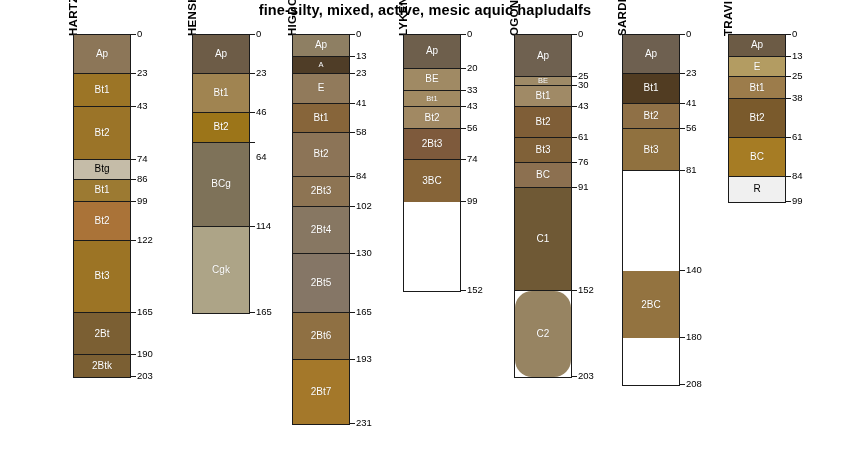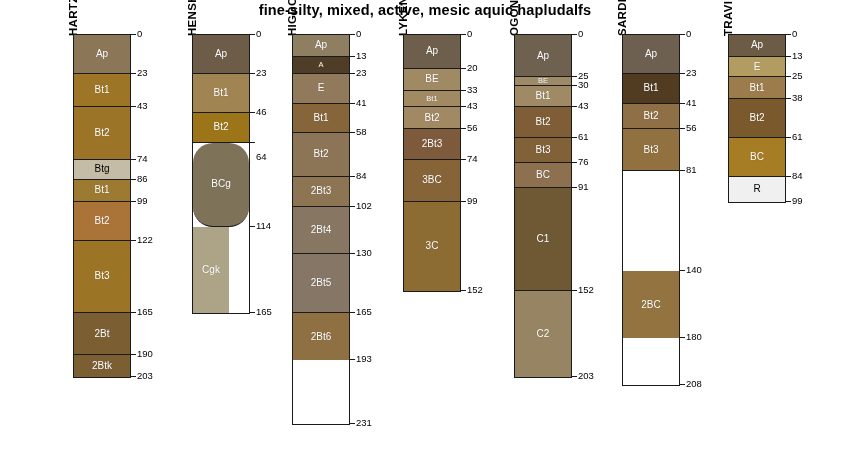--- a/index.html
+++ b/index.html
@@ -154,24 +154,24 @@
         <div class="horizons" style="left: 0px; top: 0px; width: 56px; height: 278.025px;">
           <div class="horizon" style="top: 0px; width: 56px; height: 38.755px; background: rgb(109, 92, 71);">
             <span class="horizon-label">Ap</span>
           </div>
           <div class="horizon" style="top: 38.755px; width: 56px; height: 38.755px; background: rgb(160, 132, 81);">
             <span class="horizon-label">Bt1</span>
           </div>
           <div class="horizon" style="top: 77.51px; width: 56px; height: 30.33px; background: rgb(156, 117, 25);">
             <span class="horizon-label">Bt2</span>
           </div>
-          <div class="horizon" style="top: 107.84px; width: 56px; height: 84.25px; background: rgb(126, 114, 89); border-radius: 20px;">
+          <div class="horizon" style="top: 107.84px; width: 56px; height: 84.25px; background: rgb(126, 114, 89);">
             <span class="horizon-label">BCg</span>
           </div>
-          <div class="horizon" style="top: 192.09px; width: 36px; height: 85.935px; background: rgb(173, 164, 135); border-bottom: none;">
+          <div class="horizon" style="top: 192.09px; width: 56px; height: 85.935px; background: rgb(173, 164, 135); border-bottom: none;">
             <span class="horizon-label">Cgk</span>
           </div>
         </div>
         <div class="depth-axis" style="left: 58px; top: 0px;">
           <div class="depth-tick" style="top: 0px;"></div>
           <div class="depth-text" style="top: 0px;">0</div>
           <div class="depth-tick" style="top: 38.755px;"></div>
           <div class="depth-text" style="top: 38.755px;">23</div>
           <div class="depth-tick" style="top: 77.51px;"></div>
           <div class="depth-text" style="top: 77.51px;">46</div>
@@ -205,20 +205,23 @@
             <span class="horizon-label">2Bt3</span>
           </div>
           <div class="horizon" style="top: 171.87px; width: 56px; height: 47.18px; background: rgb(135, 119, 98);">
             <span class="horizon-label">2Bt4</span>
           </div>
           <div class="horizon" style="top: 219.05px; width: 56px; height: 58.975px; background: rgb(133, 118, 102);">
             <span class="horizon-label">2Bt5</span>
           </div>
           <div class="horizon" style="top: 278.025px; width: 56px; height: 47.18px; background: rgb(143, 112, 67);">
             <span class="horizon-label">2Bt6</span>
+          </div>
+          <div class="horizon" style="top: 325.205px; width: 56px; height: 64.03px; background: rgb(164, 120, 42); border-bottom: none;">
+            <span class="horizon-label">2Bt7</span>
           </div>
         </div>
         <div class="depth-axis" style="left: 58px; top: 0px;">
           <div class="depth-tick" style="top: 0px;"></div>
           <div class="depth-text" style="top: 0px;">0</div>
           <div class="depth-tick" style="top: 21.905px;"></div>
           <div class="depth-text" style="top: 21.905px;">13</div>
           <div class="depth-tick" style="top: 38.755px;"></div>
           <div class="depth-text" style="top: 38.755px;">23</div>
           <div class="depth-tick" style="top: 69.085px;"></div>
@@ -253,23 +256,20 @@
           </div>
           <div class="horizon" style="top: 72.455px; width: 56px; height: 21.905px; background: rgb(161, 137, 99);">
             <span class="horizon-label">Bt2</span>
           </div>
           <div class="horizon" style="top: 94.36px; width: 56px; height: 30.33px; background: rgb(126, 90, 60);">
             <span class="horizon-label">2Bt3</span>
           </div>
           <div class="horizon" style="top: 124.69px; width: 56px; height: 42.125px; background: rgb(134, 100, 56);">
             <span class="horizon-label">3BC</span>
           </div>
-          <div class="horizon" style="top: 166.815px; width: 56px; height: 89.305px; background: rgb(141, 108, 52); border-bottom: none;">
-            <span class="horizon-label">3C</span>
-          </div>
         </div>
         <div class="depth-axis" style="left: 58px; top: 0px;">
           <div class="depth-tick" style="top: 0px;"></div>
           <div class="depth-text" style="top: 0px;">0</div>
           <div class="depth-tick" style="top: 33.7px;"></div>
           <div class="depth-text" style="top: 33.7px;">20</div>
           <div class="depth-tick" style="top: 55.605px;"></div>
           <div class="depth-text" style="top: 55.605px;">33</div>
           <div class="depth-tick" style="top: 72.455px;"></div>
           <div class="depth-text" style="top: 72.455px;">43</div>
@@ -300,21 +300,21 @@
           </div>
           <div class="horizon" style="top: 102.785px; width: 56px; height: 25.275px; background: rgb(128, 97, 56);">
             <span class="horizon-label">Bt3</span>
           </div>
           <div class="horizon" style="top: 128.06px; width: 56px; height: 25.275px; background: rgb(140, 112, 80);">
             <span class="horizon-label">BC</span>
           </div>
           <div class="horizon" style="top: 153.335px; width: 56px; height: 102.785px; background: rgb(111, 89, 53);">
             <span class="horizon-label">C1</span>
           </div>
-          <div class="horizon" style="top: 256.12px; width: 56px; height: 85.935px; background: rgb(151, 132, 98); border-bottom: none;">
+          <div class="horizon" style="top: 256.12px; width: 56px; height: 85.935px; background: rgb(151, 132, 98); border-bottom: none; border-radius: 17px;">
             <span class="horizon-label">C2</span>
           </div>
         </div>
         <div class="depth-axis" style="left: 58px; top: 0px;">
           <div class="depth-tick" style="top: 0px;"></div>
           <div class="depth-text" style="top: 0px;">0</div>
           <div class="depth-tick" style="top: 42.125px;"></div>
           <div class="depth-text" style="top: 42.125px;">25</div>
           <div class="depth-tick" style="top: 50.55px;"></div>
           <div class="depth-text" style="top: 50.55px;">30</div>

